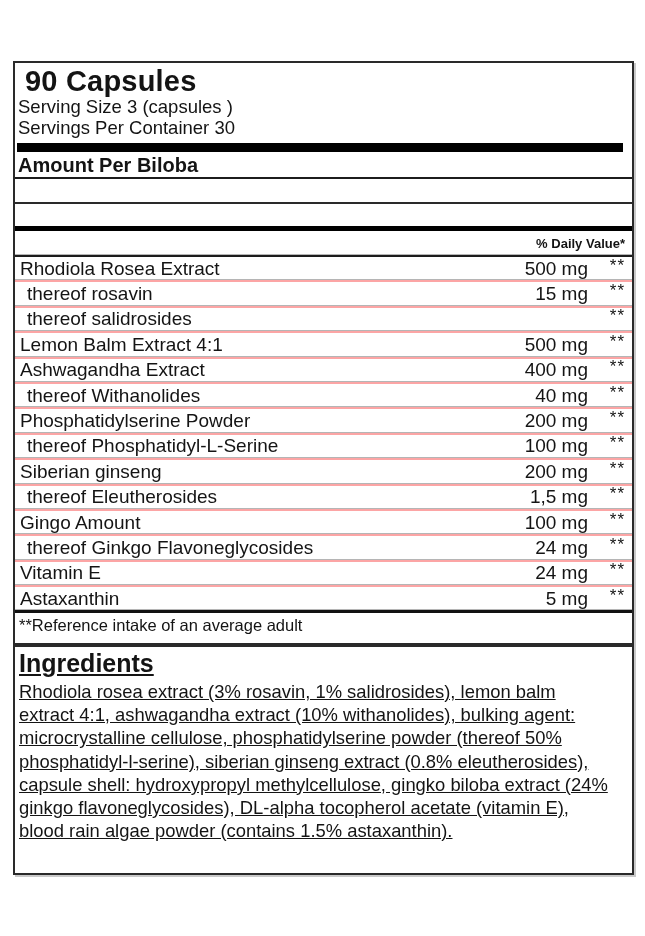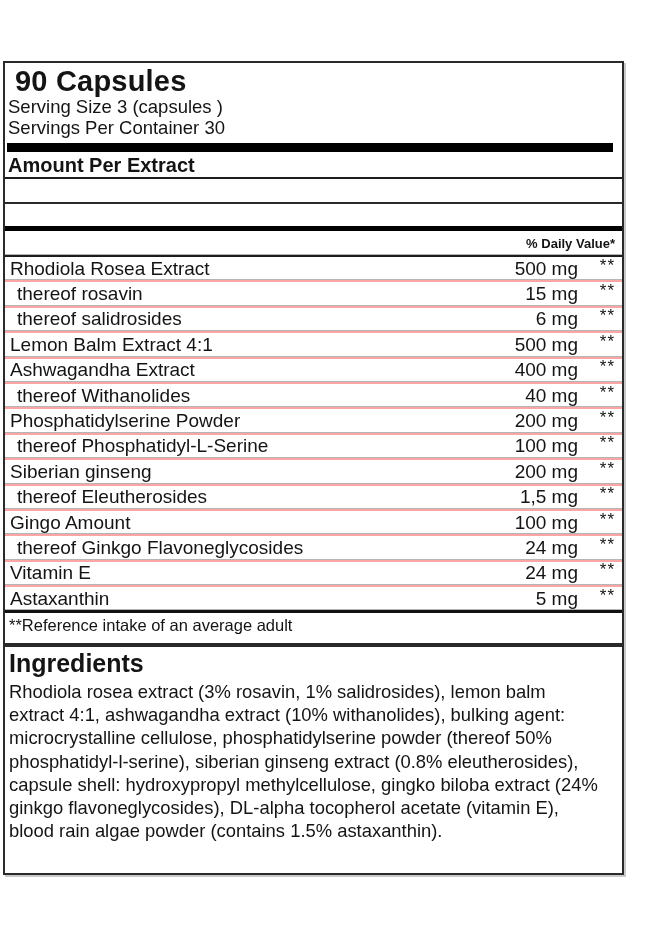--- a/index.html
+++ b/index.html
@@ -6,30 +6,30 @@
   body {
     width: 645px; height: 936px;
     background: #ffffff;
     font-family: "Liberation Sans", "DejaVu Sans", sans-serif;
     color: #141414;
     position: relative;
     -webkit-font-smoothing: antialiased;
   }
   .box {
     position: absolute;
-    left: 3px;
+    left: 13px;
     width: 621px;
     box-sizing: border-box;
     border: 2px solid #2a2a2a;
     background: #ffffff;
     box-shadow: 2px 2px 0 #c9c9c9;
     overflow: hidden;
   }
   .facts { top: 61px; height: 584px; }
-  .ingredients { top: 645px; height: 230px; }
+  .ingredients { top: 645px; height: 230px; text-decoration: underline; }
 
   .facts h1 {
     margin: 3px 8px 0 10px;
     font-size: 29px;
     line-height: 31px;
     font-weight: bold;
     letter-spacing: 0.2px;
   }
   .serv-line {
     font-size: 18.5px;
@@ -113,39 +113,38 @@
 </head>
 <body>
 
 <div>
 
   <section class="box facts">
     <h1>90 Capsules</h1>
     <div class="serv-line">Serving Size 3  (capsules )</div>
     <div class="serv-line">Servings Per Container 30</div>
     <div class="thick-bar"></div>
-    <div class="aps">Amount Per Extract</div>
+    <div class="aps">Amount Per Biloba</div>
     <div class="mid-line"></div>
     <div class="thick-line"></div>
     <div class="dv-header">% Daily Value*</div>
 
     <div class="rows">
       <div class="row">
         <span class="nm">Rhodiola Rosea Extract</span>
         <span class="amt">500 mg</span>
         <span class="dv">**</span>
       </div>
       <div class="row sub">
         <span class="nm">thereof rosavin</span>
         <span class="amt">15 mg</span>
         <span class="dv">**</span>
       </div>
       <div class="row sub">
         <span class="nm">thereof salidrosides</span>
-        <span class="amt">6 mg</span>
         <span class="dv">**</span>
       </div>
       <div class="row">
         <span class="nm">Lemon Balm Extract 4:1</span>
         <span class="amt">500 mg</span>
         <span class="dv">**</span>
       </div>
       <div class="row">
         <span class="nm">Ashwagandha Extract</span>
         <span class="amt">400 mg</span>

